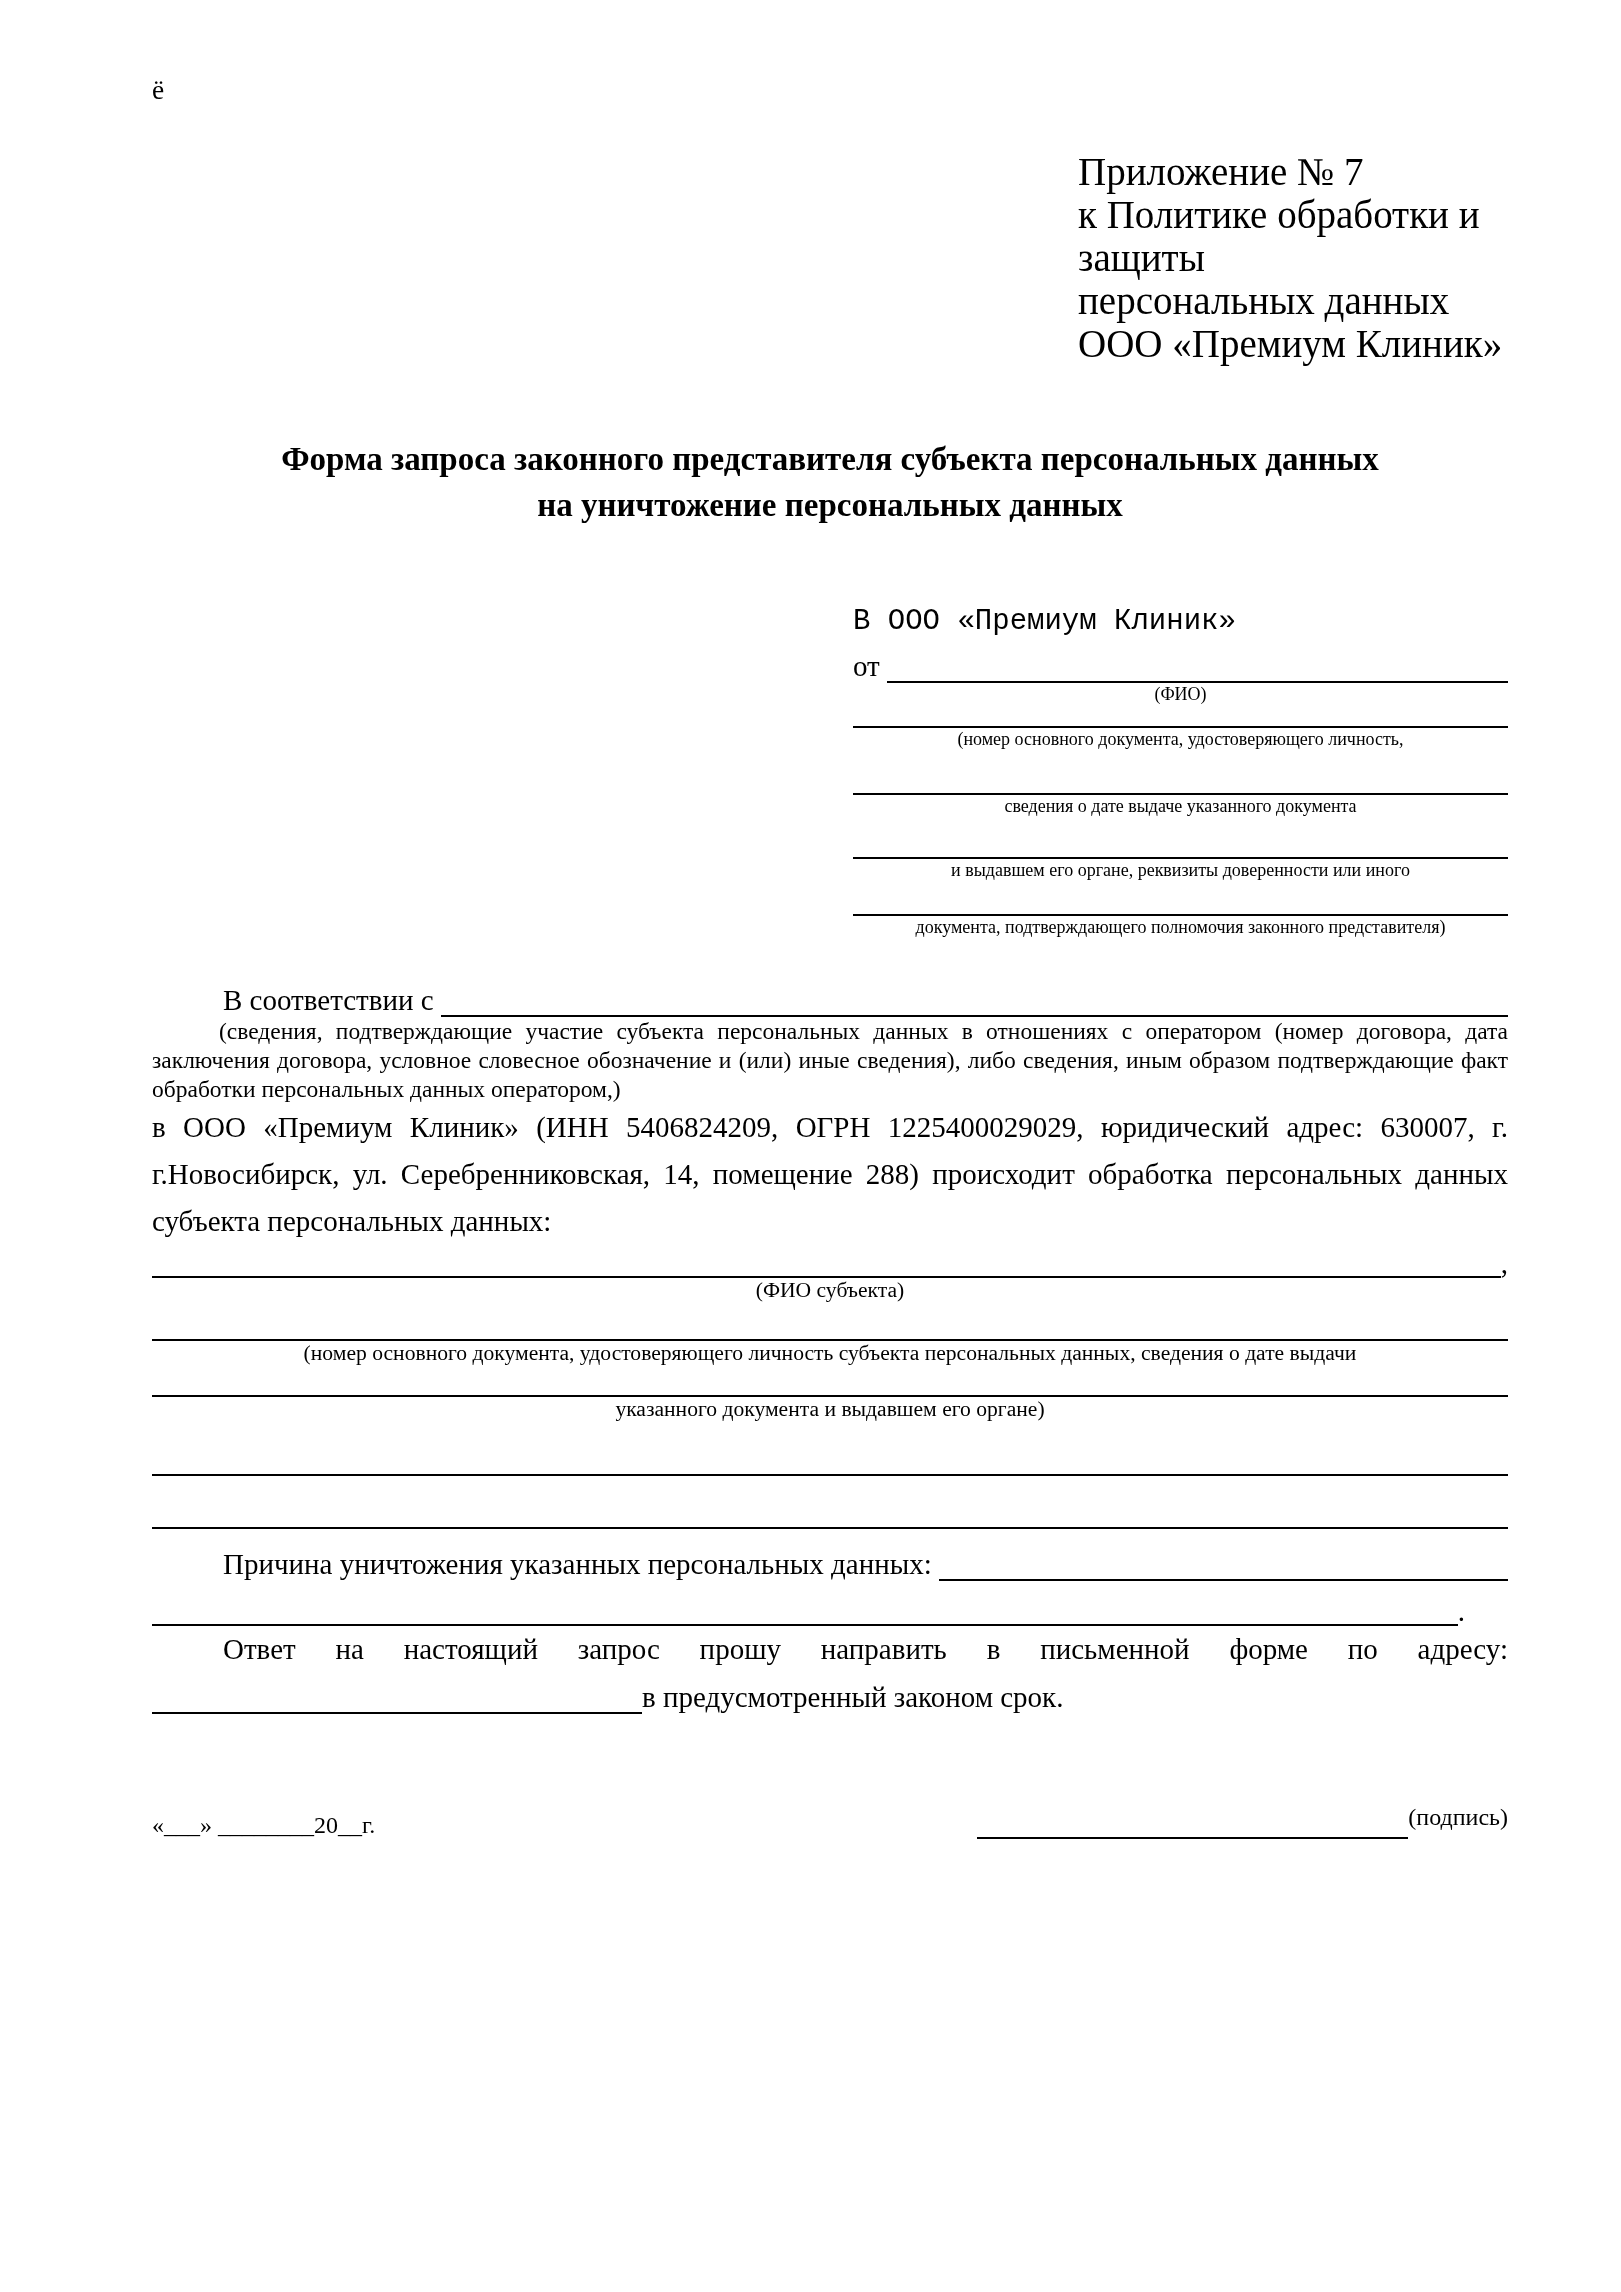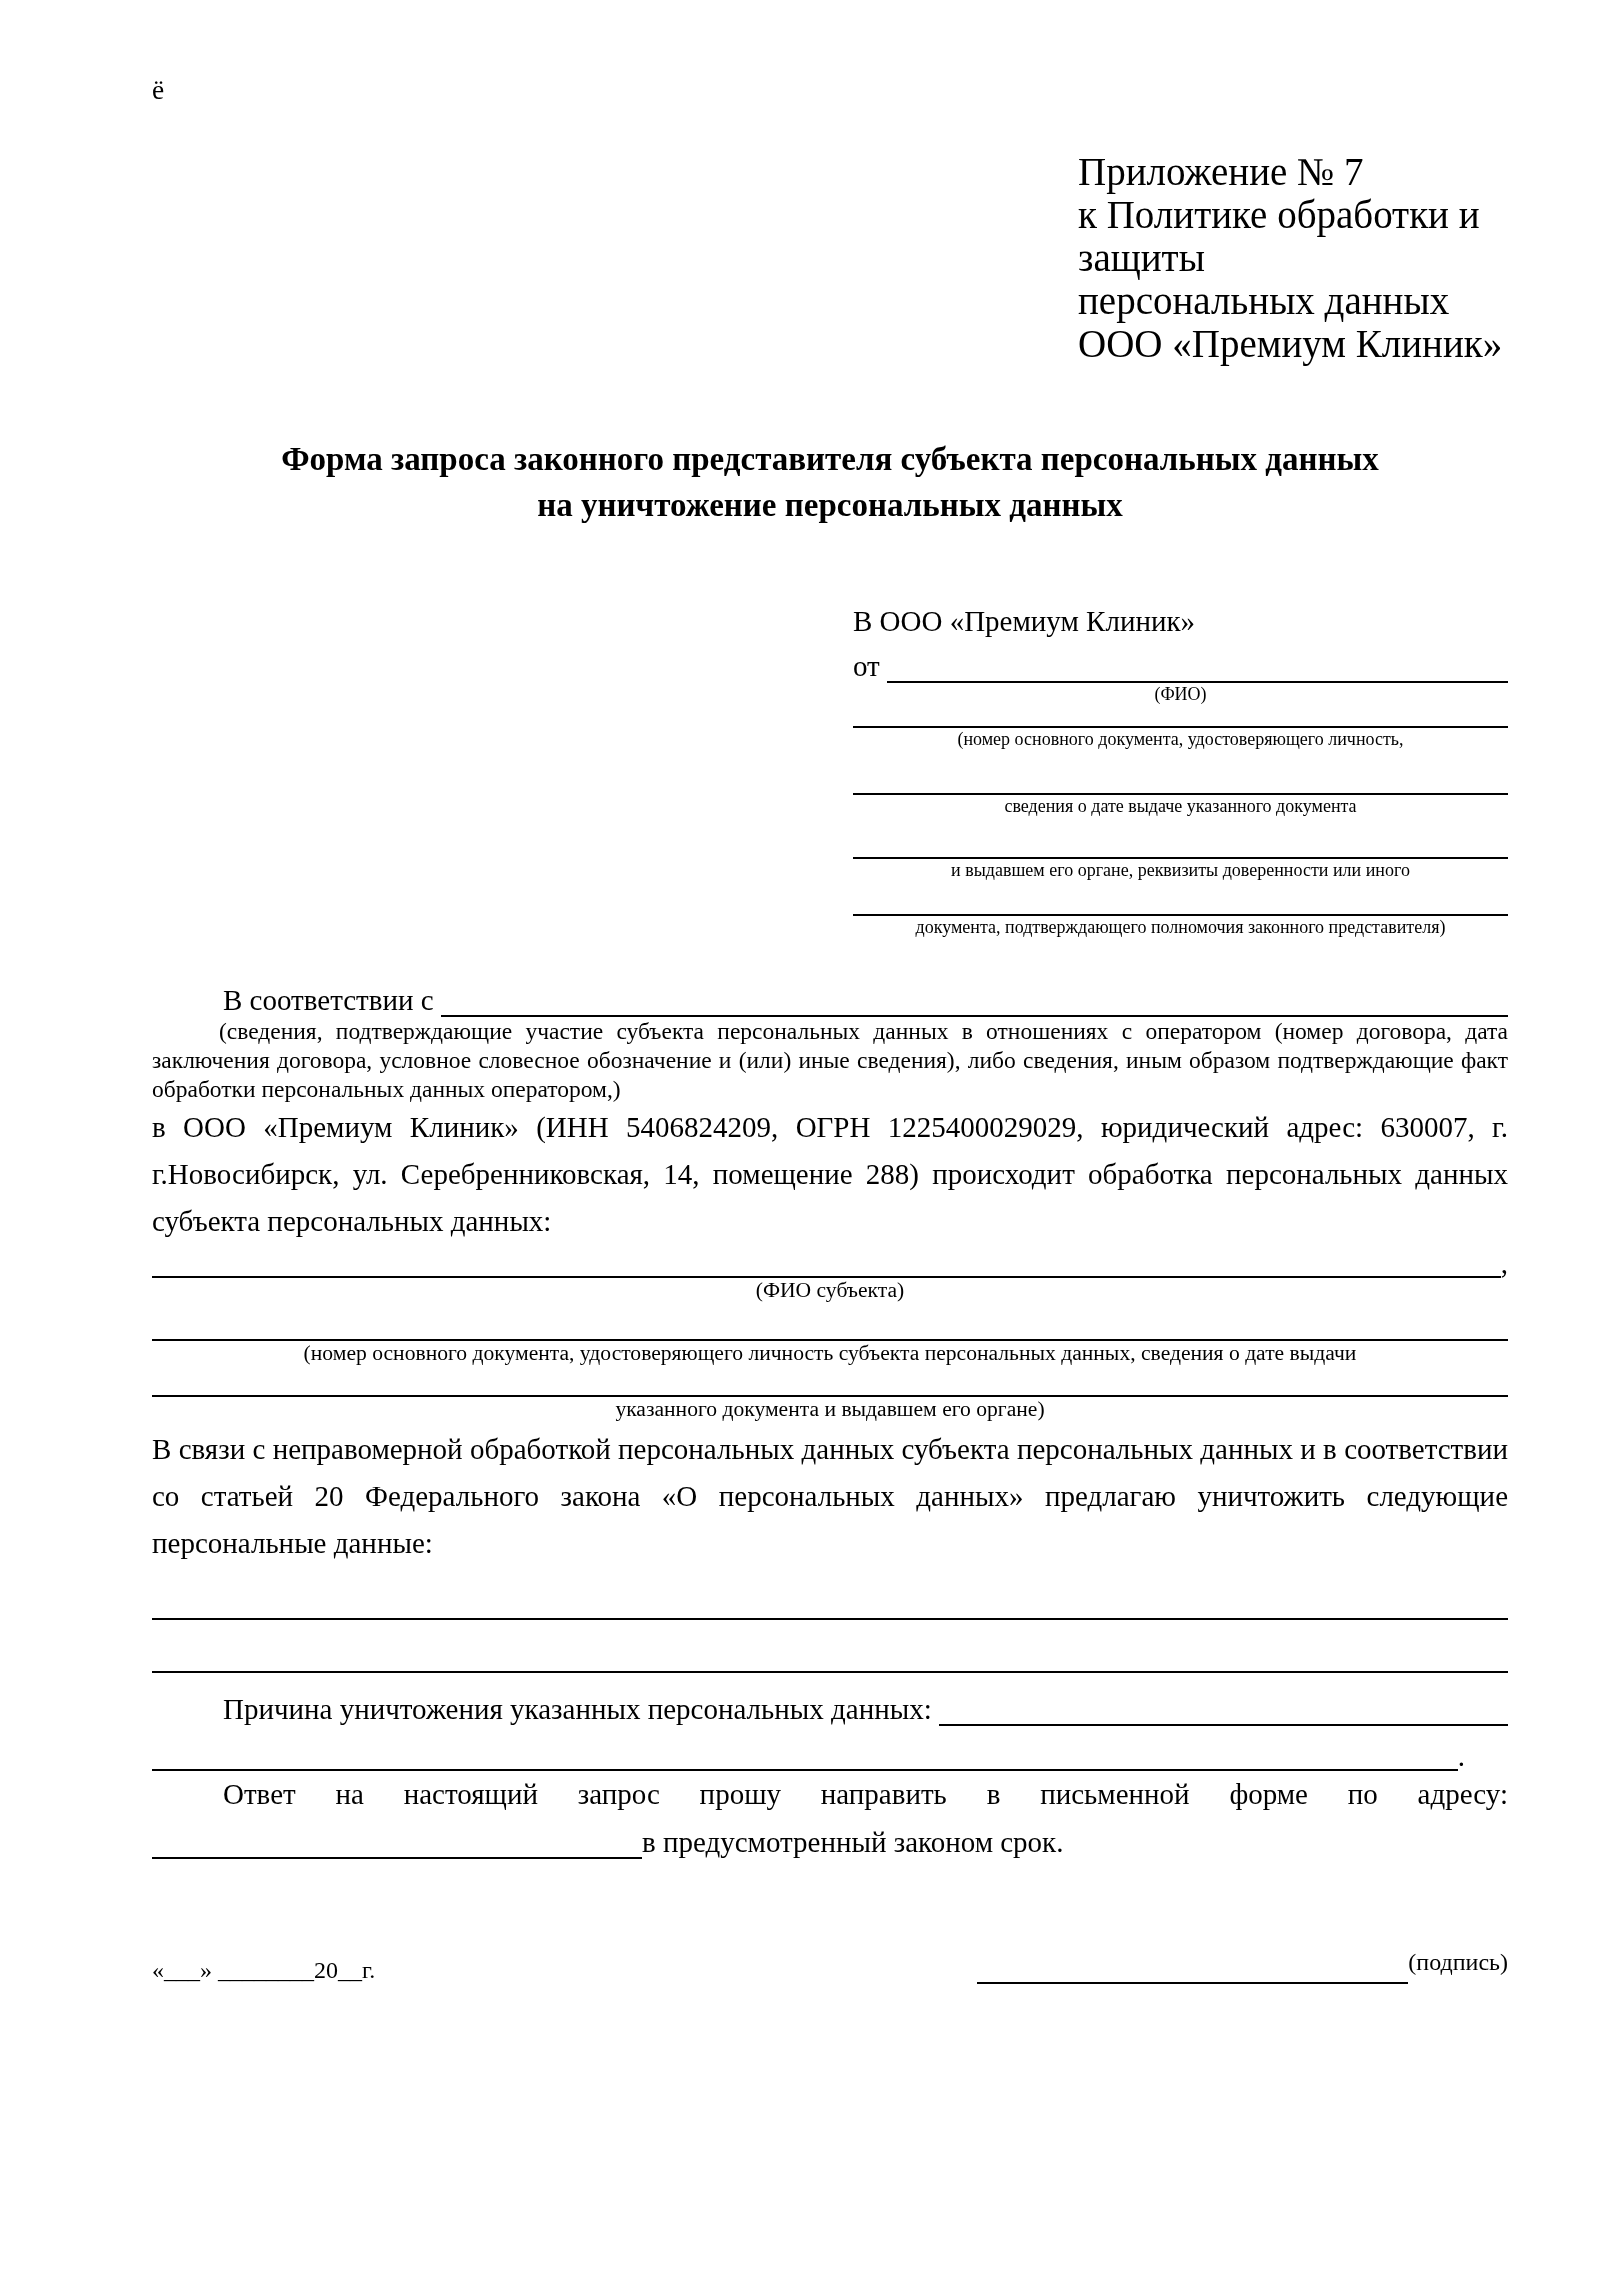--- a/index.html
+++ b/index.html
@@ -30,21 +30,21 @@
     font-weight:bold;
     font-size:33px;
     line-height:46px;
   }
 
   .addressee {
     margin-left:701px;
     margin-top:71px;
     font-size:29px;
   }
-  .addr-to { line-height:45px; }
+  .addr-to { line-height:45px;font-family:Liberation Mono, monospace; }
   .flex-row { display:flex; align-items:flex-end; }
   .from-row { height:39px;text-align:center; }
   .from-row .from-label { white-space:pre; }
   .fill { flex:1 1 auto; border-bottom:2.9px solid #000; }
   .caption {
     font-size:18px;
     line-height:23.5px;
     text-align:center;
     white-space:nowrap;
   }
@@ -156,21 +156,20 @@
       <span class="comma">,</span>
     </div>
     <div class="main-caption">(ФИО субъекта)</div>
 
     <div class="u-line ml36"></div>
     <div class="main-caption">(номер основного документа, удостоверяющего личность субъекта персональных данных, сведения о дате выдачи</div>
 
     <div class="u-line ml30"></div>
     <div class="main-caption">указанного документа и выдавшем его органе)</div>
 
-    <div class="para demand">В связи с неправомерной обработкой персональных данных субъекта персональных данных и в соответствии со статьей 20 Федерального закона «О персональных данных» предлагаю уничтожить следующие персональные данные:</div>
 
     <div class="blank-line"></div>
     <div class="blank-line"></div>
 
     <div class="flex-row reason-row">
       <span class="reason-label">Причина уничтожения указанных персональных данных: </span>
       <span class="fill"></span>
     </div>
 
     <div class="flex-row period-row">

